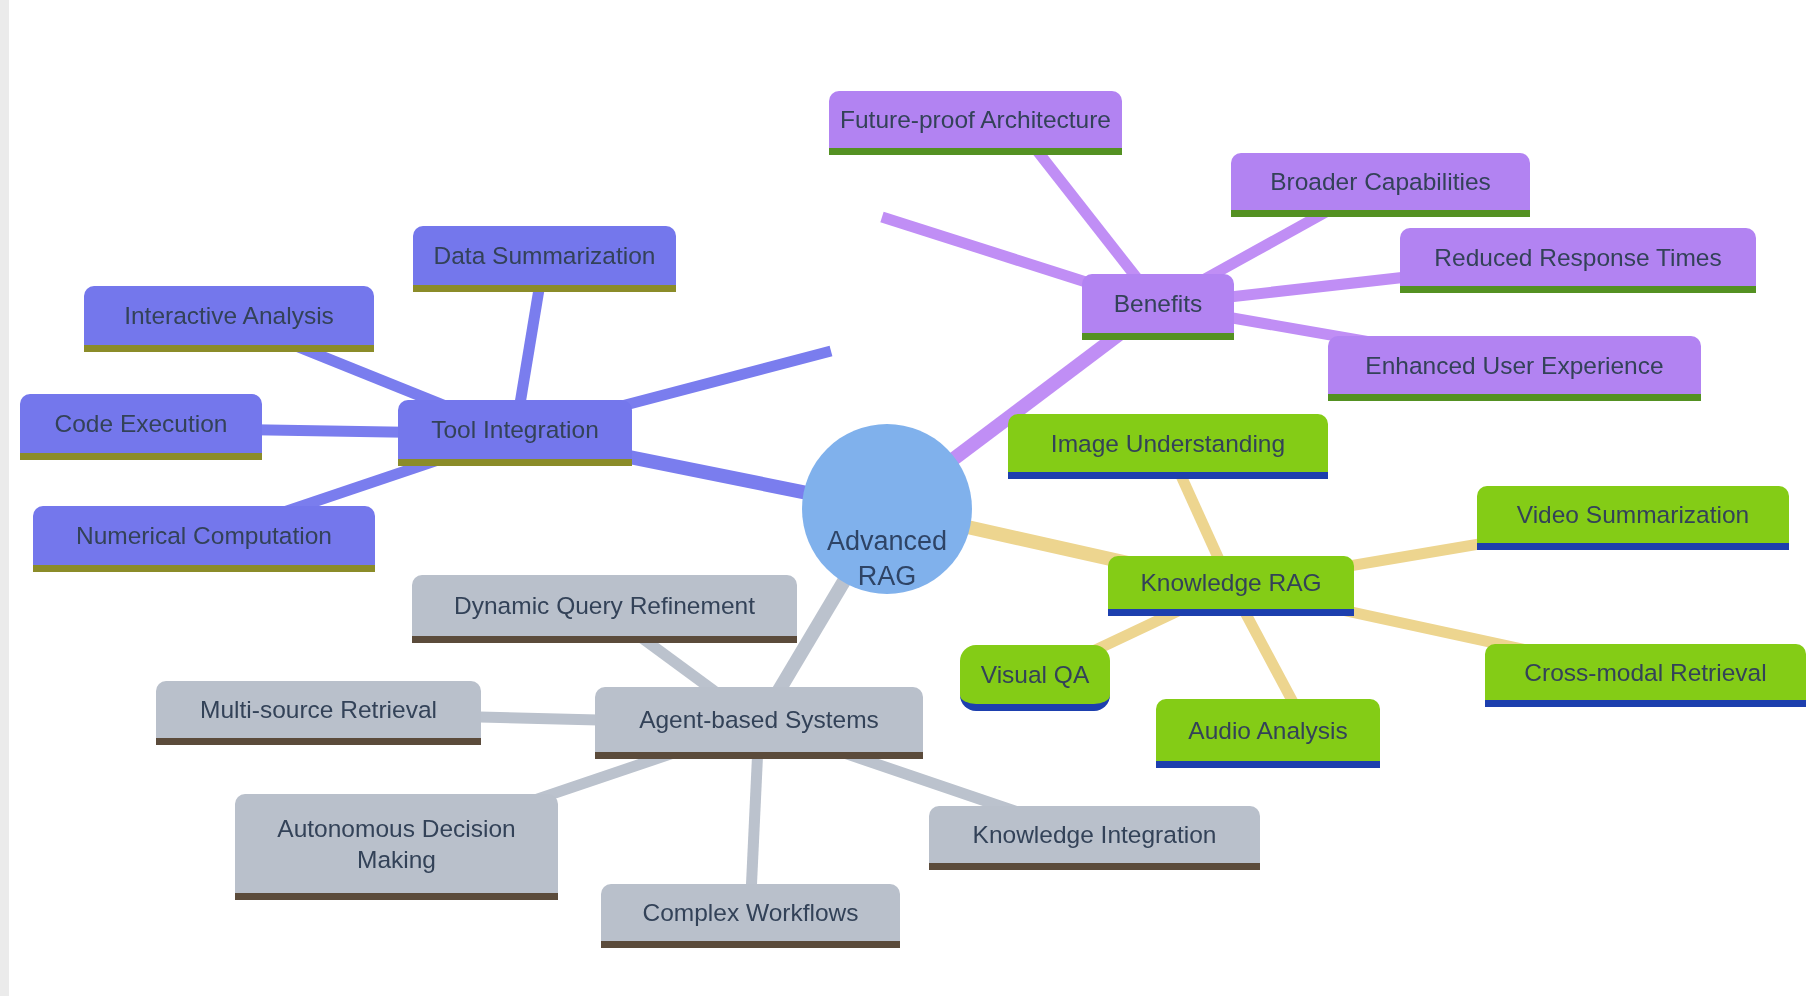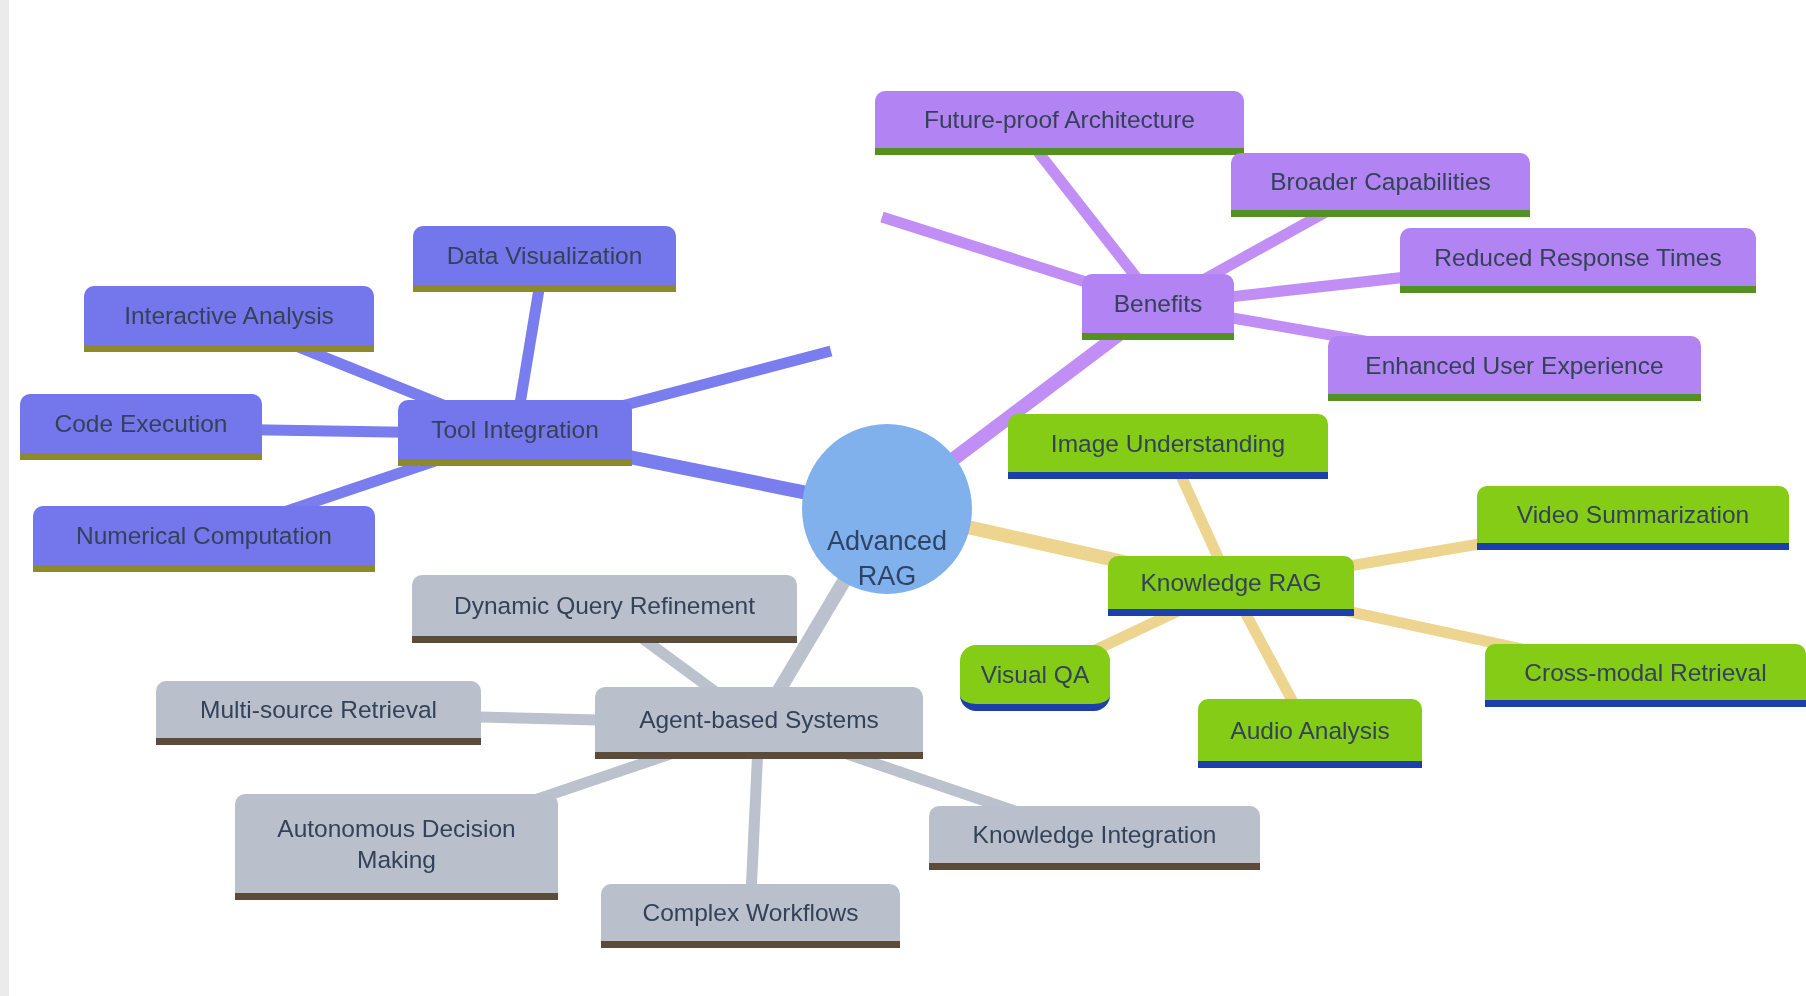--- a/index.html
+++ b/index.html
@@ -82,36 +82,36 @@
   </svg>
 
   <div class="node root" style="left:802px;top:424px;width:170px;height:170px;align-items:flex-end;">
     <span>Advanced RAG</span>
   </div>
 
   <div class="node b0" style="left:398px;top:400px;width:234px;height:66px;">
     <span>Tool Integration</span>
   </div>
   <div class="node b0" style="left:413px;top:226px;width:263px;height:66px;">
-    <span>Data Visualization</span>
+    <span>Data Summarization</span>
   </div>
   <div class="node b0" style="left:84px;top:286px;width:290px;height:66px;">
     <span>Interactive Analysis</span>
   </div>
   <div class="node b0" style="left:20px;top:394px;width:242px;height:66px;">
     <span>Code Execution</span>
   </div>
   <div class="node b0" style="left:33px;top:506px;width:342px;height:66px;">
     <span>Numerical Computation</span>
   </div>
 
   <div class="node b1" style="left:1082px;top:274px;width:152px;height:66px;">
     <span>Benefits</span>
   </div>
-  <div class="node b1" style="left:829px;top:91px;width:369px;height:64px;margin-left:46px;">
+  <div class="node b1" style="left:829px;top:91px;width:293px;height:64px;">
     <span>Future-proof Architecture</span>
   </div>
   <div class="node b1" style="left:1231px;top:153px;width:299px;height:64px;">
     <span>Broader Capabilities</span>
   </div>
   <div class="node b1" style="left:1400px;top:228px;width:356px;height:65px;">
     <span>Reduced Response Times</span>
   </div>
   <div class="node b1" style="left:1328px;top:336px;width:373px;height:65px;">
     <span>Enhanced User Experience</span>
@@ -122,21 +122,21 @@
   </div>
   <div class="node b2" style="left:1008px;top:414px;width:320px;height:65px;">
     <span>Image Understanding</span>
   </div>
   <div class="node b2" style="left:1477px;top:486px;width:312px;height:64px;">
     <span>Video Summarization</span>
   </div>
   <div class="node b2" style="left:960px;top:645px;width:150px;height:66px;border-radius:16px;">
     <span>Visual QA</span>
   </div>
-  <div class="node b2" style="left:1198px;top:699px;width:224px;height:69px;">
+  <div class="node b2" style="left:1156px;top:699px;width:224px;height:69px;">
     <span>Audio Analysis</span>
   </div>
   <div class="node b2" style="left:1485px;top:644px;width:321px;height:63px;">
     <span>Cross-modal Retrieval</span>
   </div>
 
   <div class="node b3" style="left:595px;top:687px;width:328px;height:72px;">
     <span>Agent-based Systems</span>
   </div>
   <div class="node b3" style="left:412px;top:575px;width:385px;height:68px;">

